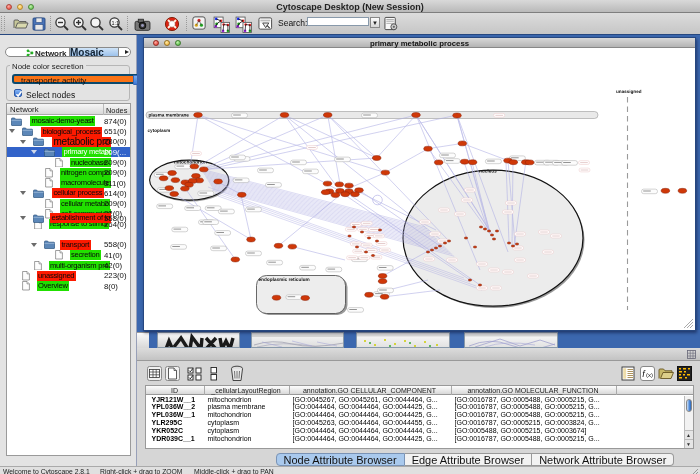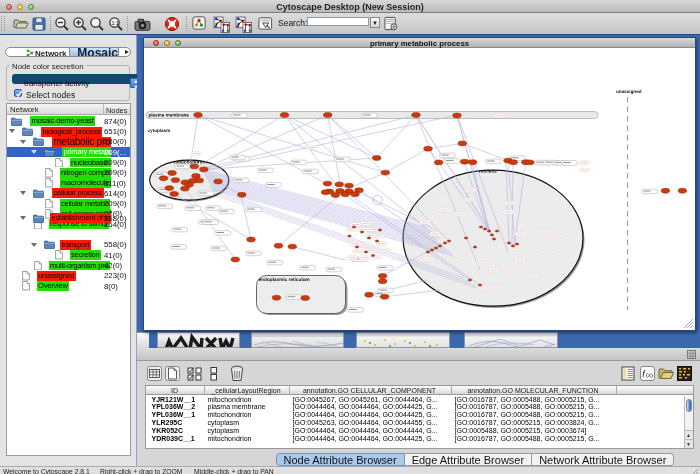--- a/index.html
+++ b/index.html
@@ -116,28 +116,28 @@
 <div class="abs" style="left:0;top:35px;width:137px;height:431px;background:#e3e3e3;border-right:1px solid #98a0b8">
 
  <div class="abs" style="left:5px;top:11.5px;width:126px;height:10.5px;background:#fff;border:0.5px solid #8a8a8a;border-radius:5px;overflow:hidden">
    <svg class="abs" style="left:20px;top:1.2px" width="8" height="8" viewBox="0 0 8 8">
         <circle cx="2" cy="1.8" r="1.4" fill="#2b2"></circle>
         <circle cx="2" cy="6.2" r="1.4" fill="#2b2"></circle>
         <circle cx="6" cy="4" r="1.4" fill="#2b2"></circle>
         <path d="M2 1.8 L6 4 L2 6.2" stroke="#383" stroke-width="0.7" fill="none"></path>
       </svg>
    <div class="abs" style="left:29px;top:1.2px;font-size:8px;font-weight:bold;color:#222">Network</div>
-   <div class="abs" style="left:63px;top:0;width:50px;height:10.5px;background:linear-gradient(#cfe3f7,#8fb9e8);border-left:0.5px solid #8a8a8a;border-right:0.5px solid #8a8a8a;text-align:right;font-size:12px;font-weight:bold;color:#123;line-height:10px">Mosaic</div>
+   <div class="abs" style="left:63px;top:0;width:50px;height:10.5px;background:linear-gradient(#cfe3f7,#8fb9e8);border-left:0.5px solid #8a8a8a;border-right:0.5px solid #8a8a8a;text-align:left;font-size:10px;font-weight:bold;color:#123;line-height:10px">Mosaic</div>
    <div class="abs" style="left:119px;top:2.6px;width:0;height:0;border-top:2.8px solid transparent;border-bottom:2.8px solid transparent;border-left:4.5px solid #222"></div>
  </div>
 
  <div class="abs" style="left:6px;top:30px;width:124px;height:36px;border:1px solid #b6b6b6;border-radius:3px"></div>
  <div class="abs" style="left:10px;top:26.5px;background:#e3e3e3;padding:0 2px;font-size:7.8px;color:#222">Node color secretion</div>
 
- <div class="abs" style="left:12px;top:38.5px;width:134px;height:10.5px;background:#f97316;border:5px solid #0c4a6e;border-radius:3px">
+ <div class="abs" style="left:12px;top:38.5px;width:134px;height:10.5px;background:#f97316;border:2px solid #0c4a6e;border-radius:3px">
    <div class="abs" style="left:7px;top:0.6px;font-size:8px;color:#111">transporter activity</div>
    <div class="abs" style="right:-1px;top:-1px;width:12px;height:10.5px;background:linear-gradient(#79aef2,#3e78d4);border:1px solid #3668b8;border-radius:0 3px 3px 0">
      <svg width="10" height="10.5" viewBox="0 0 10 10.5" style="display:block">
           <path d="M5 1.2 L7.3 3.8 L2.7 3.8 Z" fill="#fff"></path>
           <path d="M5 9.3 L2.7 6.7 L7.3 6.7 Z" fill="#fff"></path>
         </svg>
    </div>
  </div>
 
  <div class="abs" style="left:13.5px;top:54px;width:8px;height:8px;background:linear-gradient(#85b5f6,#3a74d4);border:1px solid #2d5aa8;border-radius:2px">

